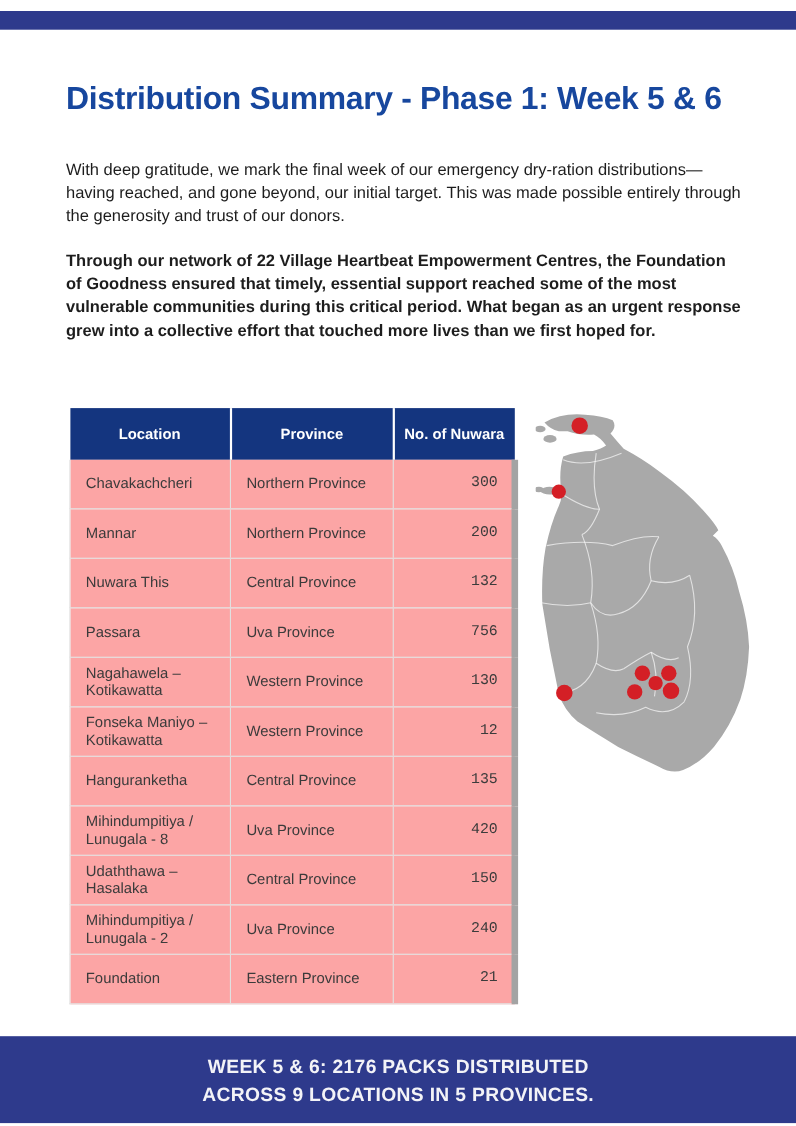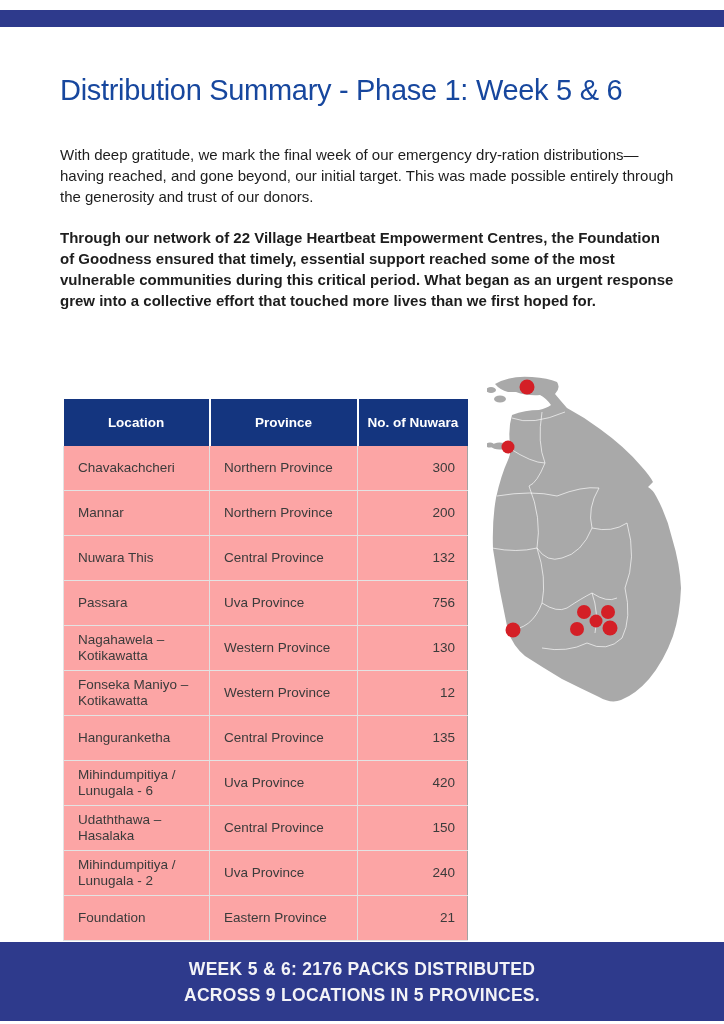--- a/index.html
+++ b/index.html
@@ -11,39 +11,38 @@
     overflow:hidden;
   }
   .topbar {
     position:absolute; left:0; top:10px;
     width:724px; height:17px;
     background:#2E3A8C;
   }
   .page-title {
     position:absolute; left:60px; top:74px;
     width:640px; margin:0;
-    font-size:29px; font-weight:normal;
+    font-size:29px; font-weight:bold;
     letter-spacing:-0.3px;
     color:#17479E;
   }
   .para {
     position:absolute; left:60px;
     width:616px; margin:0;
     font-size:15px; line-height:21px;
     color:#1d1d1d;
   }
   .para-1 { top:144px; }
   .para-2 { top:227px;font-weight:bold; }
 
   table.dist {
     position:absolute; left:63px; top:371px;
     width:404px;
     border-collapse:collapse;
     table-layout:fixed;
-    margin-top:28px;
   }
   table.dist th {
     background:#14357F;
     color:#ffffff;
     font-size:13.5px; font-weight:bold;
     height:47px;
     text-align:center;
     padding:0 6px;
   }
   table.dist th + th { border-left:2px solid #ffffff; }
@@ -52,21 +51,21 @@
     font-size:13.5px;
     color:#3b3b3b;
     padding:0 14px;
     background:#fca5a5;
     border-bottom:1px solid #E3E3E3;
     vertical-align:middle;
     line-height:16.5px;
   }
   table.dist td + td { border-left:1px solid #E0E0E0; }
   table.dist td:first-child { border-left:1px solid #E3E3E3; }
-  table.dist td:last-child  { border-right:1px solid #a3a3a3; }
+  table.dist td:last-child  { border-right:6px solid #a3a3a3;font-family:Liberation Mono, monospace; }
   table.dist td.packs { text-align:right; padding-right:12px; }
 
   .map-wrap {
     position:absolute; left:487px; top:368px;
     width:218px; height:335px;
   }
   .map-wrap svg { display:block; width:100%; height:100%; }
 
   .footer {
     position:absolute; left:0; top:942px;
@@ -137,21 +136,21 @@
         <td>Fonseka Maniyo – Kotikawatta</td>
         <td>Western Province</td>
         <td class="packs">12</td>
       </tr>
       <tr>
         <td>Hanguranketha</td>
         <td>Central Province</td>
         <td class="packs">135</td>
       </tr>
       <tr>
-        <td>Mihindumpitiya / Lunugala - 6</td>
+        <td>Mihindumpitiya / Lunugala - 8</td>
         <td>Uva Province</td>
         <td class="packs">420</td>
       </tr>
       <tr>
         <td>Udaththawa – Hasalaka</td>
         <td>Central Province</td>
         <td class="packs">150</td>
       </tr>
       <tr>
         <td>Mihindumpitiya / Lunugala - 2</td>

